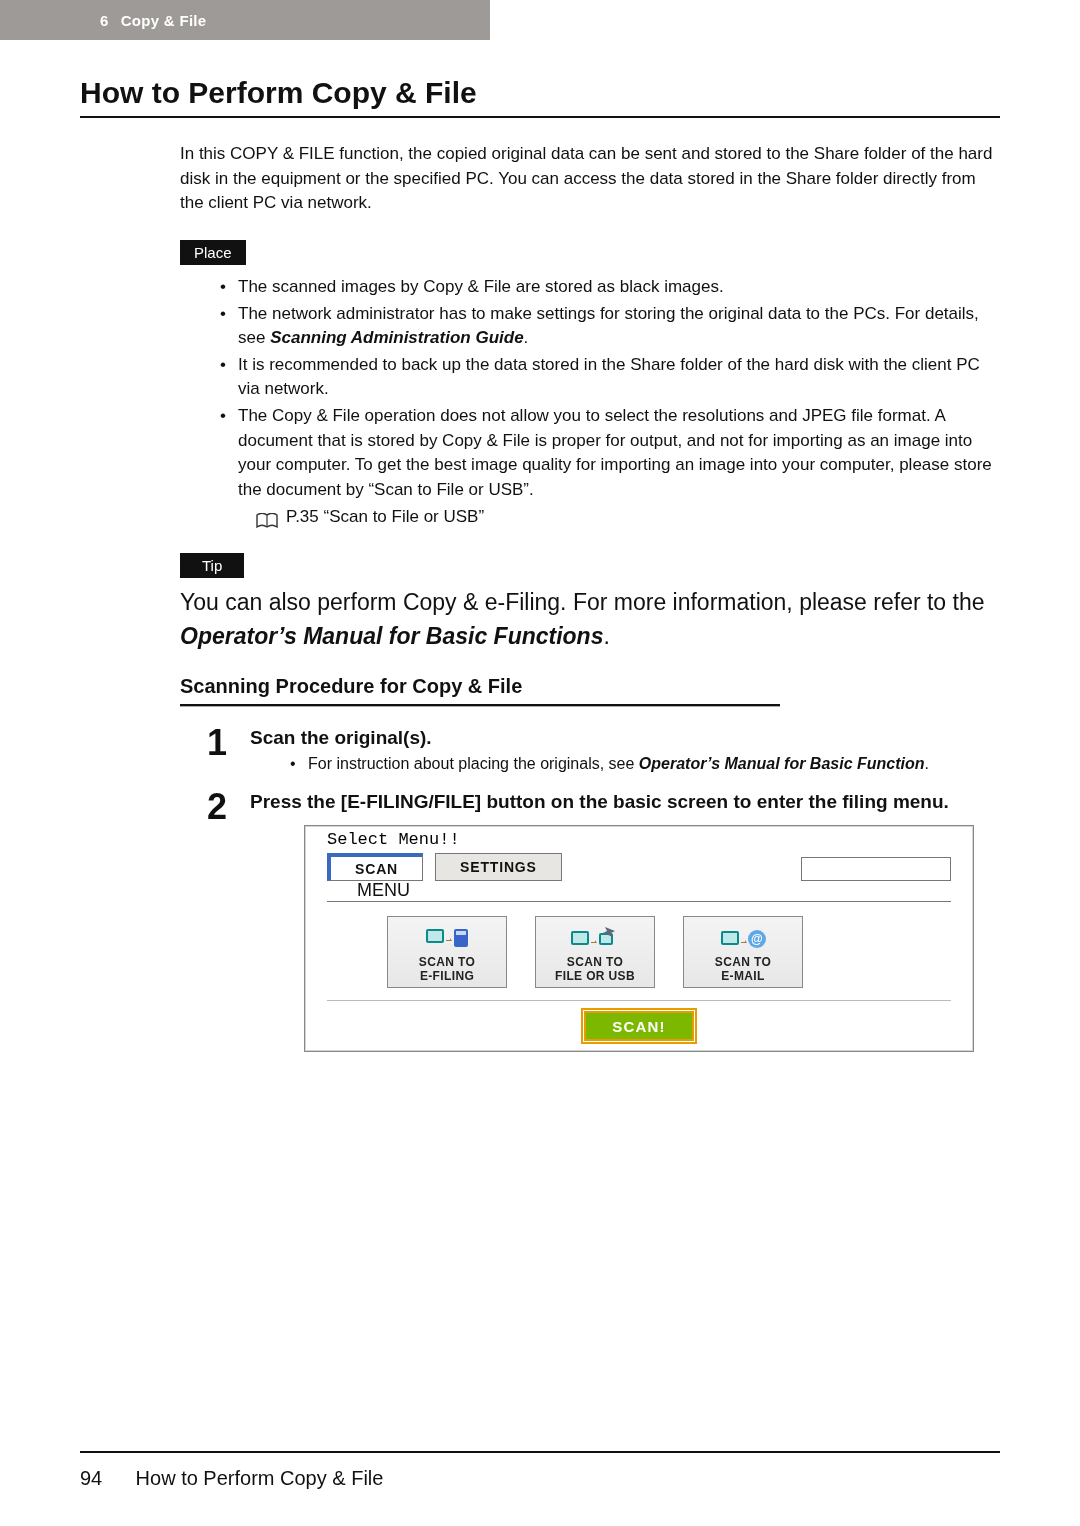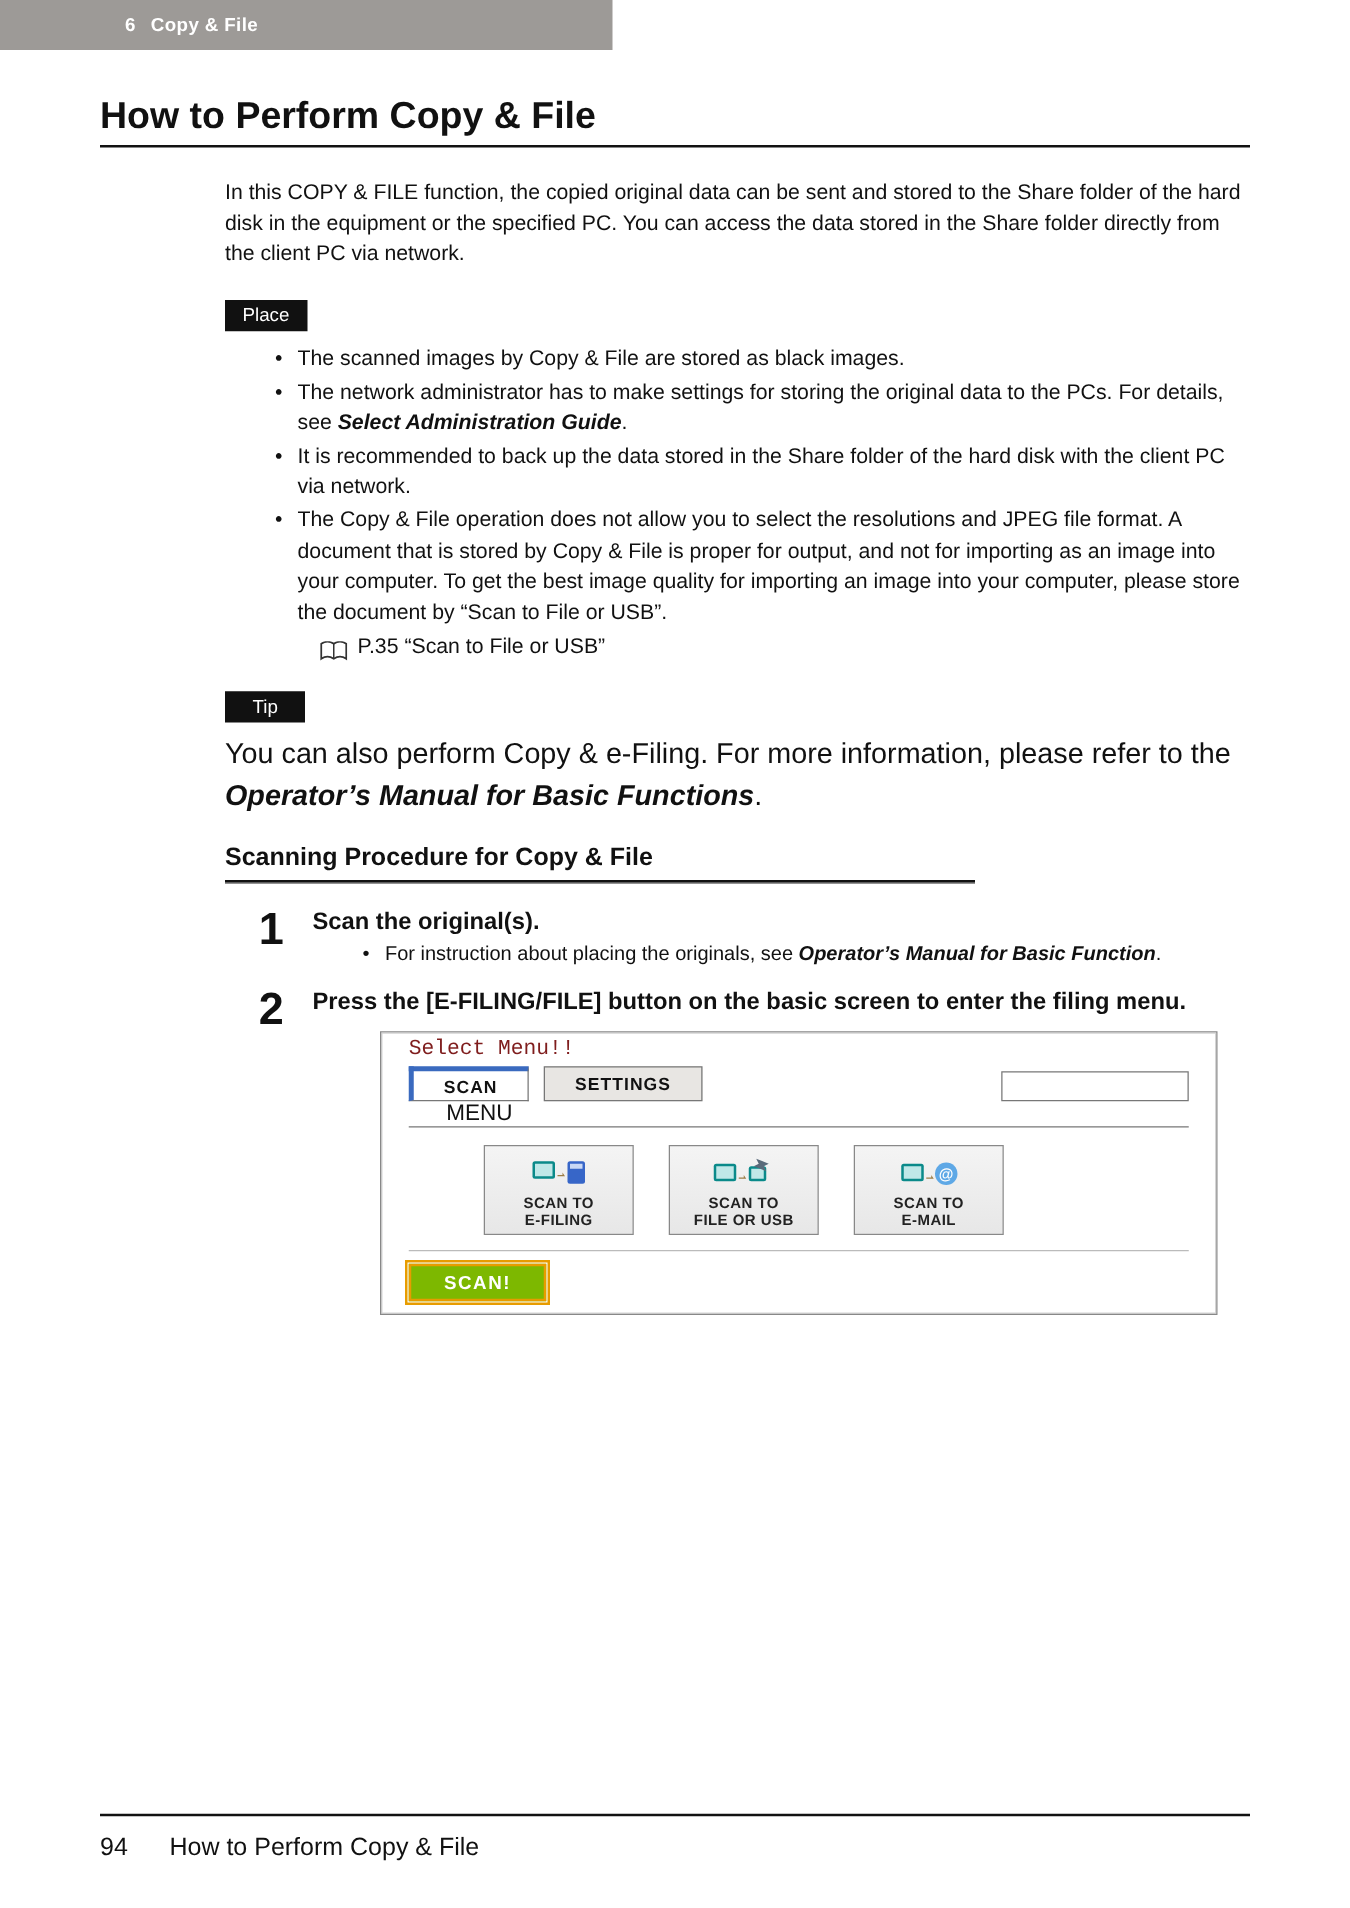--- a/index.html
+++ b/index.html
@@ -113,21 +113,21 @@
   .step .sub-bullets li{list-style:none;position:relative;padding-left:18px;}
   .step .sub-bullets li::before{content:"•";position:absolute;left:0;top:0;}
 
   
   .device-frame{
     width:670px;margin:12px 0 0 54px;
     border:1px solid #888;background:#fff;
     padding:4px 22px 10px 22px;
     box-shadow:0 0 0 1px #d4d4d4 inset;
   }
-  .df-accent{color:#7f1d1d;font-family: 'Courier New', monospace;font-size:17px;}
+  .df-accent{color:#000000;font-family: 'Courier New', monospace;font-size:17px;}
   .df-tabs{display:flex;gap:12px;align-items:flex-end;margin-top:4px;position:relative;}
   .tab{
     height:28px;display:flex;align-items:center;justify-content:center;
     padding:0 24px;font-size:14px;font-weight:700;letter-spacing:.06em;
     border:1px solid #777;background:#fff;
   }
   .tab.active{border-left:4px solid #3a6abf;border-top:4px solid #3a6abf;background:#fff;}
   .tab.muted{background:#e8e6e3;}
   .tab-spacer{flex:1 1 auto;}
   .tab-status{
@@ -140,21 +140,21 @@
   .icon-btn{
     width:120px;height:72px;border:1px solid #888;background:#fff;
     display:flex;flex-direction:column;align-items:center;justify-content:flex-end;
     padding-bottom:4px;position:relative;
     background:linear-gradient(180deg,#f4f4f4 0%,#e7e7e7 100%);
     font-size:12px;font-weight:700;color:#222;text-align:center;letter-spacing:.03em;
   }
   .icon-btn svg{position:absolute;top:6px;}
 
   .df-bottom{
-    display:flex;justify-content:flex-start;margin-top:12px;border-top:1px solid #bbb;padding-top:10px;
+    display:flex;justify-content:center;margin-top:12px;border-top:1px solid #bbb;padding-top:10px;
   }
   .scan-btn{
     width:110px;height:30px;display:flex;align-items:center;justify-content:center;
     color:#fff;font-weight:900;letter-spacing:.08em;font-size:15px;
     background:var(--scan-green);
     border:2px solid var(--scan-border);
     position:relative;
   }
   .scan-btn::after{
     content:"";position:absolute;inset:-5px;border:2px solid var(--scan-border);
@@ -184,21 +184,21 @@
     <div class="rule-heavy"></div>
 
     <p class="intro">In this COPY &amp; FILE function, the copied original data can be sent and stored to the Share folder of the hard disk in the equipment or the specified PC. You can access the data stored in the Share folder directly from the client PC via network.</p>
 
     <span class="pill">Place</span>
     <ul class="bullets">
       <li>
         <span>The scanned images by Copy &amp; File are stored as black images.</span>
       </li>
       <li>
-        <span>The network administrator has to make settings for storing the original data to the PCs. For details, see </span><b class="ital"><span>Select Administration Guide</span></b><span>.</span>
+        <span>The network administrator has to make settings for storing the original data to the PCs. For details, see </span><b class="ital"><span>Scanning Administration Guide</span></b><span>.</span>
       </li>
       <li>
         <span>It is recommended to back up the data stored in the Share folder of the hard disk with the client PC via network.</span>
       </li>
       <li>
         <span>The Copy &amp; File operation does not allow you to select the resolutions and JPEG file format. A document that is stored by Copy &amp; File is proper for output, and not for importing as an image into your computer.  To get the best image quality for importing an image into your computer, please store the document by “Scan to File or USB”.</span>
         <div class="book-ref">
           <svg width="22" height="16" viewBox="0 0 22 16">
             <path d="M1 2c3-2 7-2 10 0c3-2 7-2 10 0v12c-3-2-7-2-10 0c-3-2-7-2-10 0Z" fill="none" stroke="#333" stroke-width="1.4"></path>
             <path d="M11 2v12" stroke="#333" stroke-width="1.2"></path>

